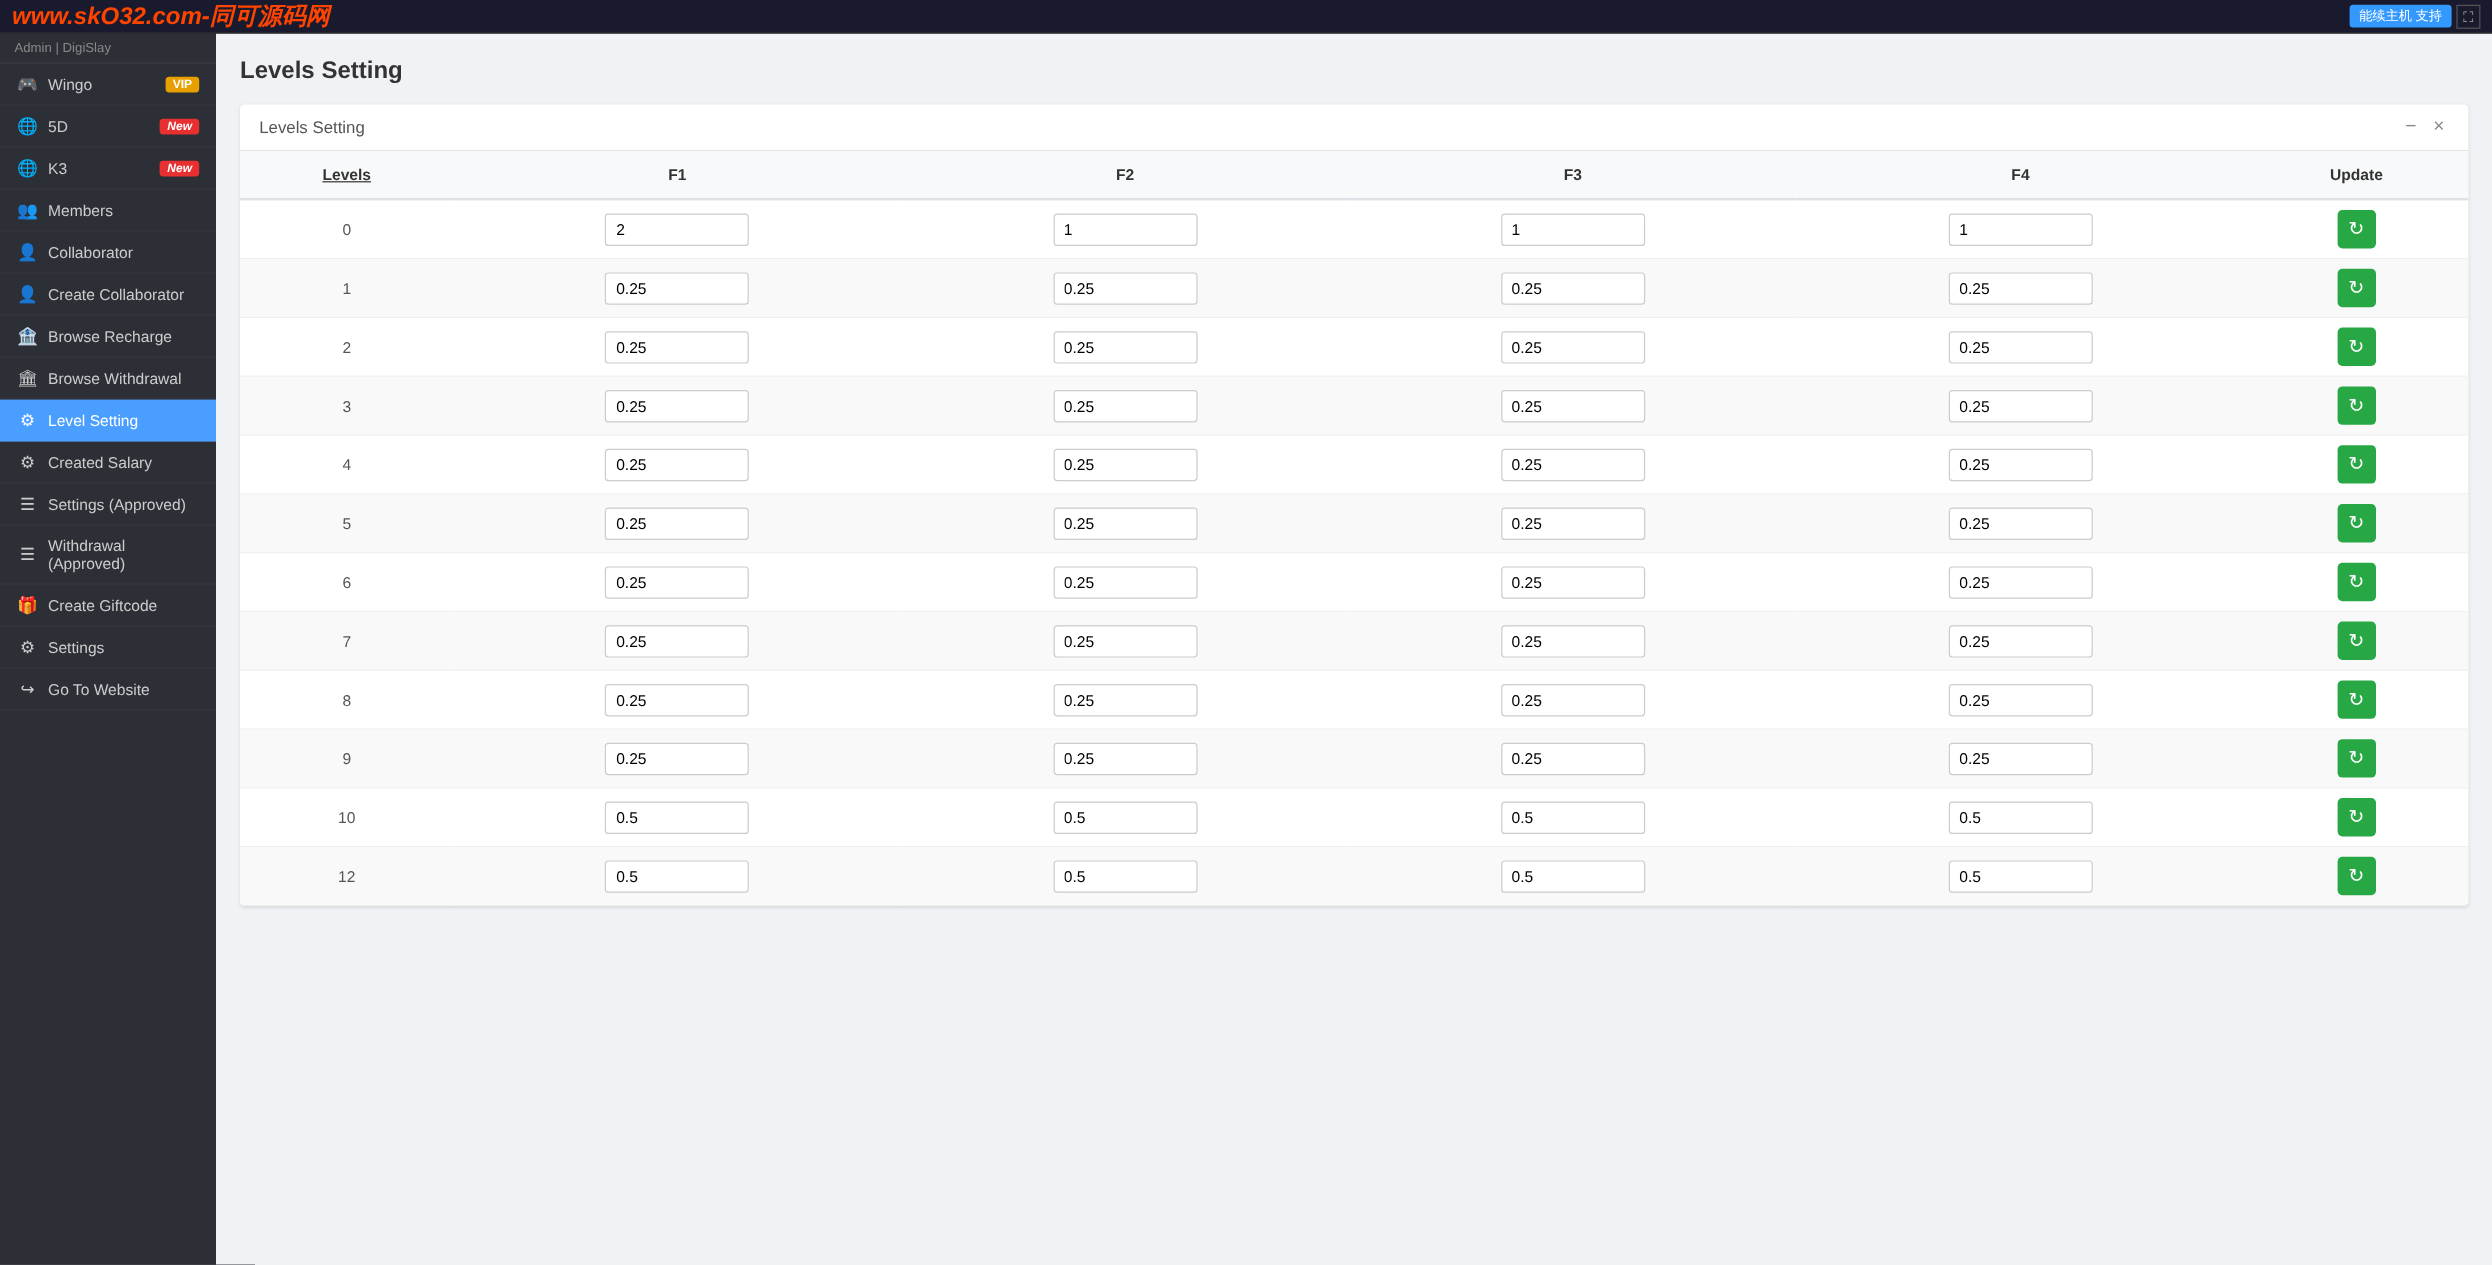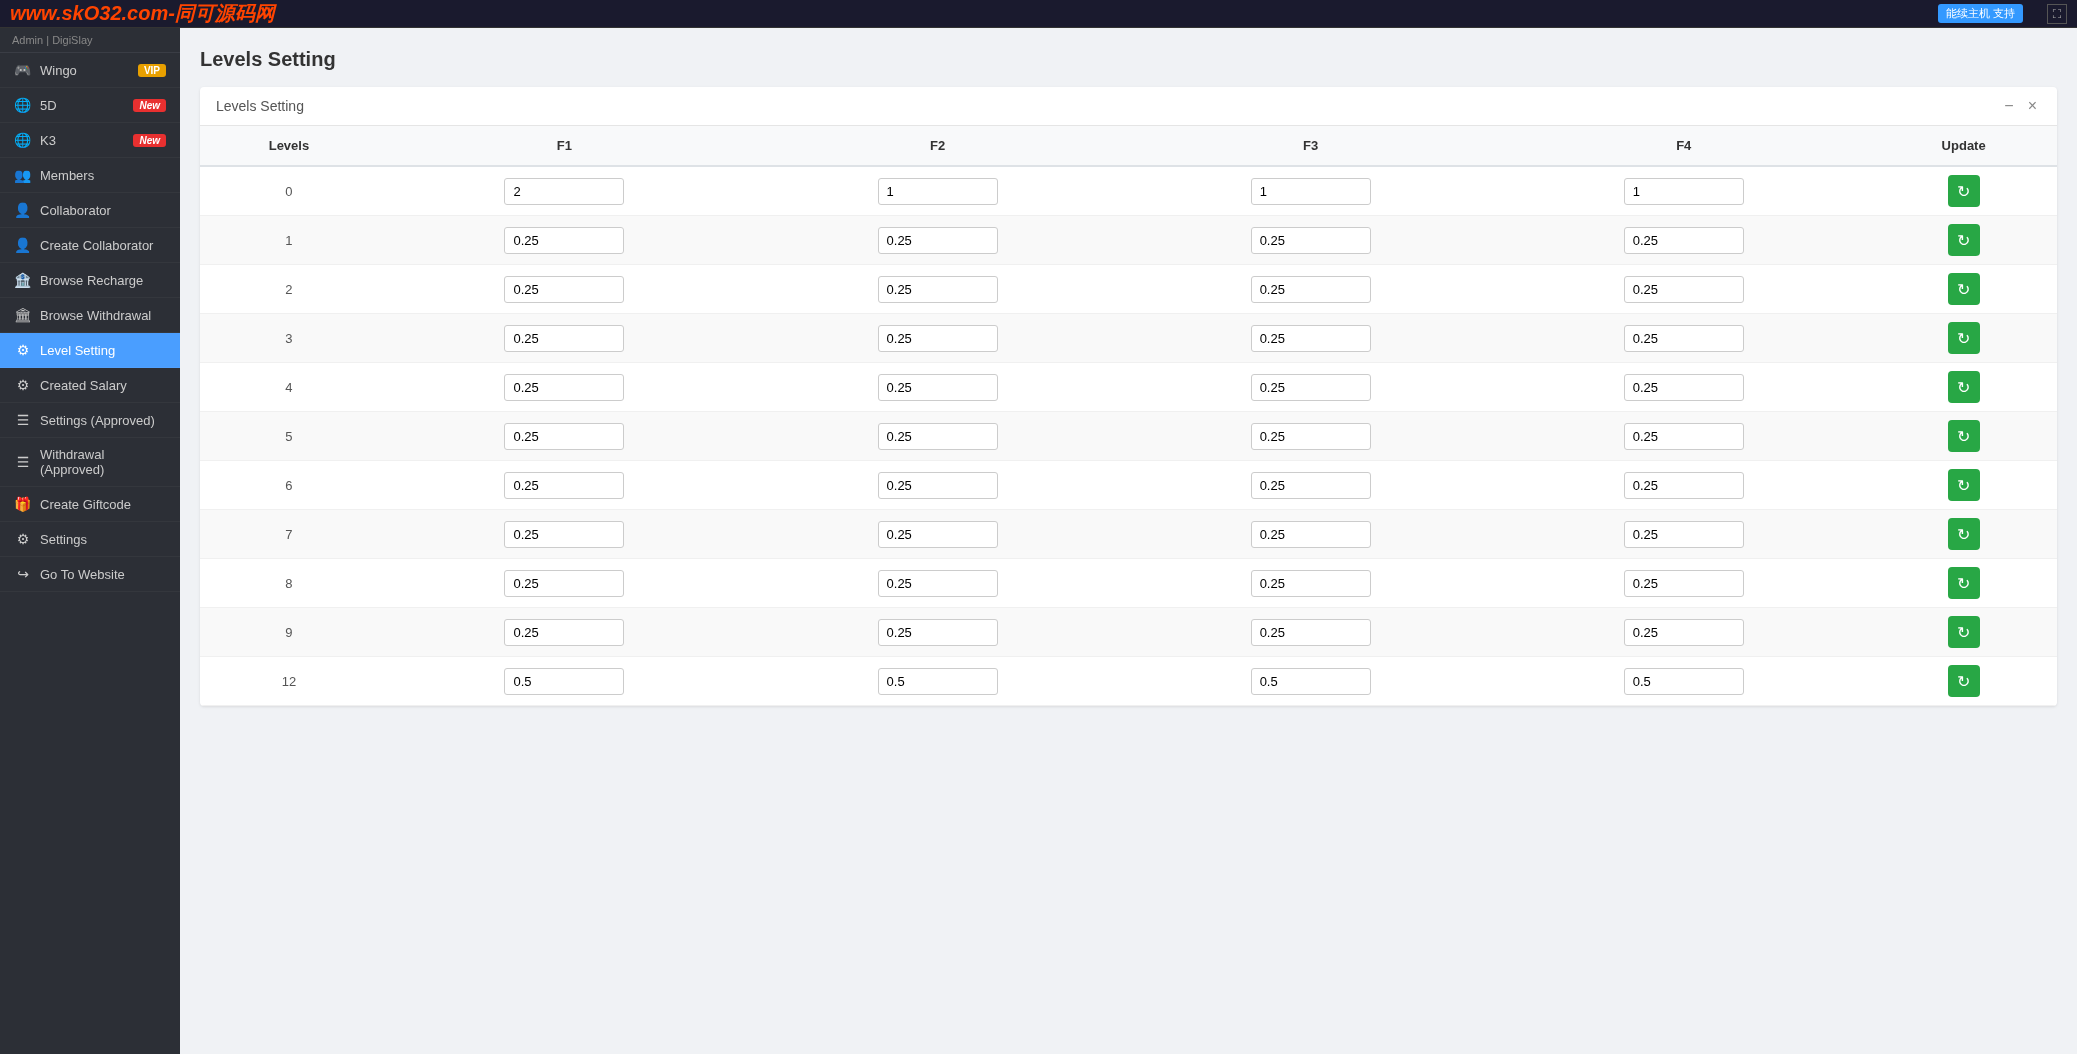--- a/index.html
+++ b/index.html
@@ -17,21 +17,21 @@
     .topbar-logo {
       color: #ff4400;
       font-size: 20px;
       font-weight: bold;
       font-style: italic;
     }
     .topbar-right {
       margin-left: auto;
       display: flex;
       align-items: center;
-      gap: 24px;
+      gap: 4px;
     }
     .topbar-btn {
       background: #3399ff;
       color: white;
       border: none;
       border-radius: 3px;
       padding: 2px 8px;
       font-size: 11px;
       cursor: pointer;
     }
@@ -136,21 +136,21 @@
       background: #f8f9fa;
     }
     .levels-table th {
       padding: 12px 16px;
       text-align: center;
       font-weight: bold;
       color: #333;
       border-bottom: 2px solid #dee2e6;
       font-size: 13px;
     }
-    .levels-table th:first-child { text-align: center; }
+    .levels-table th:first-child { text-align: center; text-decoration: underline; }
     .levels-table td {
       padding: 8px 16px;
       text-align: center;
       border-bottom: 1px solid #f0f0f0;
       vertical-align: middle;
     }
     .levels-table tbody tr:nth-child(even) { background: #f9f9f9; }
     .level-input {
       width: 120px;
       padding: 5px 8px;
@@ -387,20 +387,30 @@
               <td class="level-num">9</td>
               <td><input type="text" class="level-input" value="0.25" style=""></td>
               <td><input type="text" class="level-input" value="0.25" style=""></td>
               <td><input type="text" class="level-input" value="0.25" style=""></td>
               <td><input type="text" class="level-input" value="0.25" style=""></td>
               <td>
                 <button class="update-btn" title="Update">↻</button>
               </td>
             </tr>
             <tr>
+              <td class="level-num">10</td>
+              <td><input type="text" class="level-input" value="0.5" style=""></td>
+              <td><input type="text" class="level-input" value="0.5" style=""></td>
+              <td><input type="text" class="level-input" value="0.5" style=""></td>
+              <td><input type="text" class="level-input" value="0.5" style=""></td>
+              <td>
+                <button class="update-btn" title="Update">↻</button>
+              </td>
+            </tr>
+            <tr>
               <td class="level-num">12</td>
               <td><input type="text" class="level-input" value="0.5" style=""></td>
               <td><input type="text" class="level-input" value="0.5" style=""></td>
               <td><input type="text" class="level-input" value="0.5" style=""></td>
               <td><input type="text" class="level-input" value="0.5" style=""></td>
               <td>
                 <button class="update-btn" title="Update">↻</button>
               </td>
             </tr>
           </tbody>

